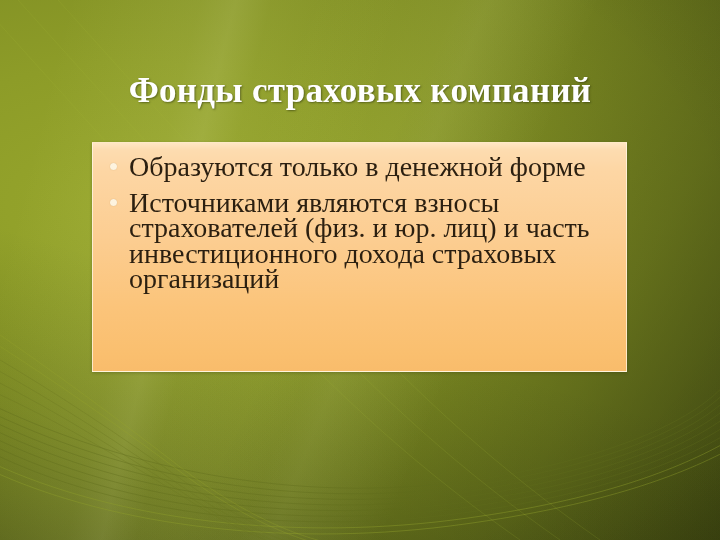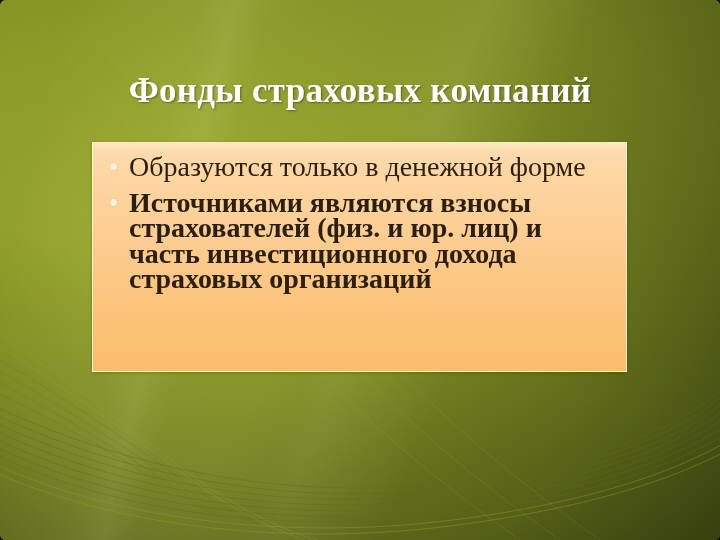--- a/index.html
+++ b/index.html
@@ -7,21 +7,20 @@
     padding: 0;
     background: #111;
   }
   .slide {
     position: relative;
     width: 720px;
     height: 540px;
     overflow: hidden;
     font-family: "Liberation Serif", "DejaVu Serif", serif;
     background: #7e8c23;
-    border-radius: 6px;
   }
 
   
   .bg-base {
     position: absolute;
     inset: 0;
     background:
       radial-gradient(120% 95% at 18% 38%, #97a62c 0%, #8d9c28 28%, #7e8c23 58%, #6d7a1e 84%, #5c6719 100%);
   }
   .bg-corner-dark {
@@ -111,21 +110,20 @@
   .bullet-item {
     position: relative;
     padding-left: 22px;
     color: #2b1f10;
     font-size: 28px;
     line-height: 25.5px;
     margin-bottom: 10px;
   }
   .bullet-item:last-child {
     margin-bottom: 8px;
-    font-weight: bold;
   }
   .bullet-dot {
     position: absolute;
     left: 3px;
     top: 9px;
     width: 7px;
     height: 7px;
     border-radius: 50%;
     background: #fdf3df;
     box-shadow: 0 0 1px rgba(120,80,20,0.35);

